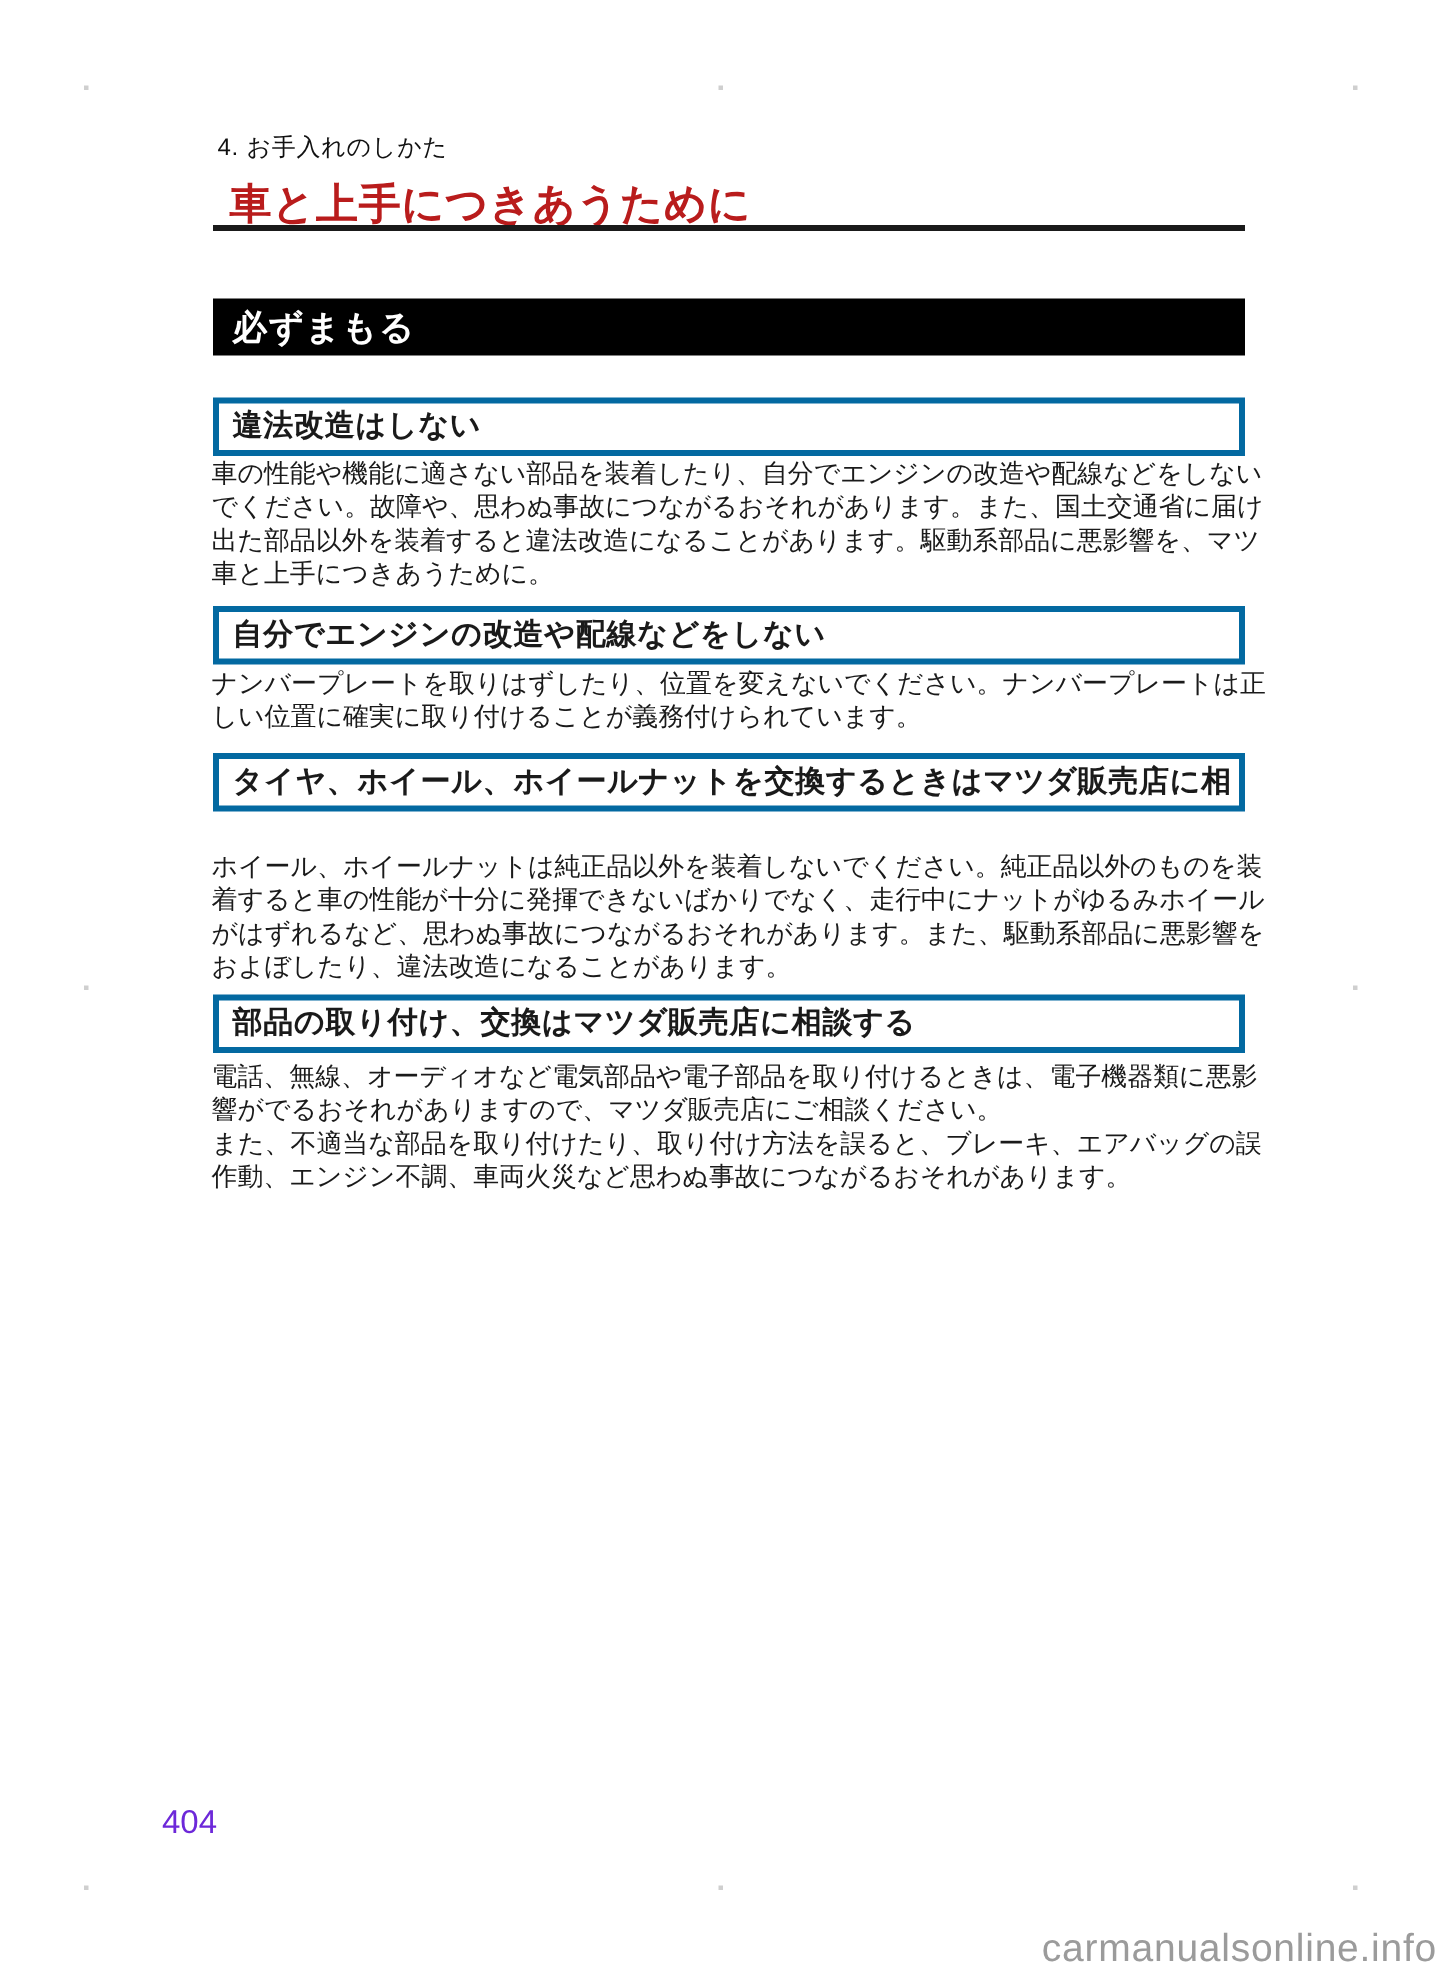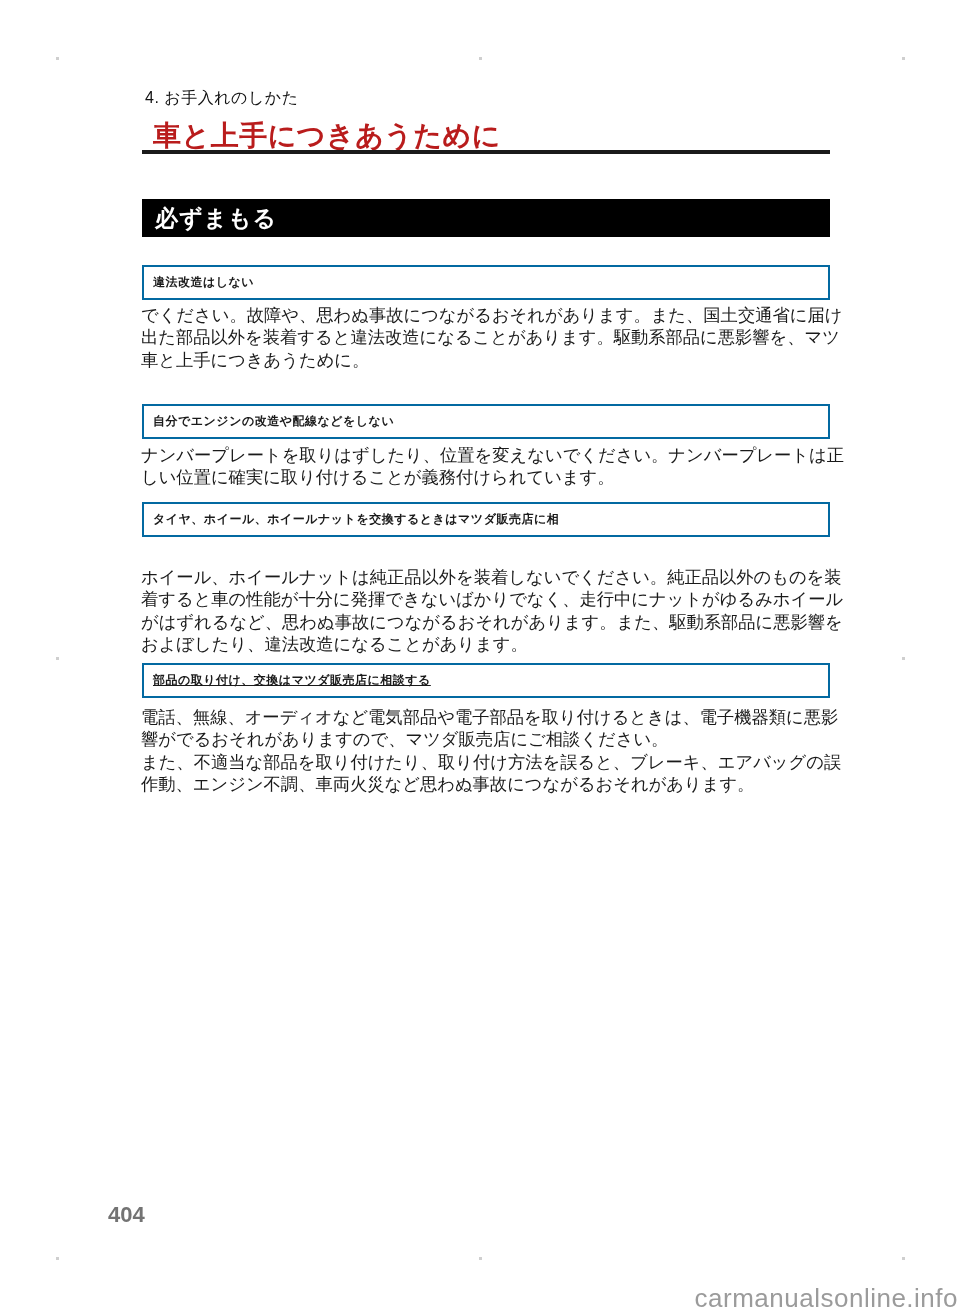--- a/index.html
+++ b/index.html
@@ -34,39 +34,39 @@
     position: absolute; left: 142px; top: 199px;
     width: 688px; height: 38px; background: #000000;
     color: #ffffff; font-size: 23px; font-weight: bold;
     line-height: 38px; padding-left: 13px; box-sizing: border-box;
     letter-spacing: 1px;
   }
 
   
   .hbox {
     position: absolute; left: 142px; width: 688px;
-    border: 2px solid #0369a1; box-sizing: border-box;
+    border: 4px solid #0369a1; box-sizing: border-box;
     background: #ffffff;
     padding: 3px 6px 3px 9px;
-    font-size: 12px; font-weight: bold; line-height: 25px;
+    font-size: 20px; font-weight: bold; line-height: 25px;
     letter-spacing: 0.5px;
   }
   .hbox .hline { white-space: nowrap; }
 
   
   .body-block {
     position: absolute; left: 141px; width: 706px;
     font-size: 17.3px; line-height: 22.4px; color: #1a1a1a;
   }
   .body-block .ln { white-space: nowrap; }
 
   
   .pagenum {
     position: absolute; left: 108px; top: 1202px;
-    font-size: 22px; color: #737373; font-weight: bold;
+    font-size: 22px; color: #6d28d9;
   }
   .watermark {
     position: absolute; right: 0px; top: 1283px;
     font-size: 26px; color: #9b9b9b; letter-spacing: 0.5px;
     padding-right: 2px;
   }
 </style>
 </head>
 <body>
 
@@ -86,20 +86,21 @@
   <div class="title-rule"></div>
 
   <div class="banner">
     <span>必ずまもる</span>
   </div>
 
   <div class="hbox" style="top:265px;">
     <div class="hline">違法改造はしない</div>
   </div>
   <div class="body-block" style="top:304px;">
+    <div class="ln">車の性能や機能に適さない部品を装着したり、自分でエンジンの改造や配線などをしない</div>
     <div class="ln">でください。故障や、思わぬ事故につながるおそれがあります。また、国土交通省に届け</div>
     <div class="ln">出た部品以外を装着すると違法改造になることがあります。駆動系部品に悪影響を、マツ</div>
     <div class="ln">車と上手につきあうために。</div>
   </div>
 
   <div class="hbox" style="top:404px;">
     <div class="hline">自分でエンジンの改造や配線などをしない</div>
   </div>
   <div class="body-block" style="top:444px;">
     <div class="ln">ナンバープレートを取りはずしたり、位置を変えないでください。ナンバープレートは正</div>
@@ -109,21 +110,21 @@
   <div class="hbox" style="top:502px;">
     <div class="hline">タイヤ、ホイール、ホイールナットを交換するときはマツダ販売店に相</div>
   </div>
   <div class="body-block" style="top:566px;">
     <div class="ln">ホイール、ホイールナットは純正品以外を装着しないでください。純正品以外のものを装</div>
     <div class="ln">着すると車の性能が十分に発揮できないばかりでなく、走行中にナットがゆるみホイール</div>
     <div class="ln">がはずれるなど、思わぬ事故につながるおそれがあります。また、駆動系部品に悪影響を</div>
     <div class="ln">およぼしたり、違法改造になることがあります。</div>
   </div>
 
-  <div class="hbox" style="top:663px;text-decoration:underline;">
+  <div class="hbox" style="top:663px;">
     <div class="hline">部品の取り付け、交換はマツダ販売店に相談する</div>
   </div>
   <div class="body-block" style="top:706px;">
     <div class="ln">電話、無線、オーディオなど電気部品や電子部品を取り付けるときは、電子機器類に悪影</div>
     <div class="ln">響がでるおそれがありますので、マツダ販売店にご相談ください。</div>
     <div class="ln">また、不適当な部品を取り付けたり、取り付け方法を誤ると、ブレーキ、エアバッグの誤</div>
     <div class="ln">作動、エンジン不調、車両火災など思わぬ事故につながるおそれがあります。</div>
   </div>
 
   <div class="pagenum">404</div>

